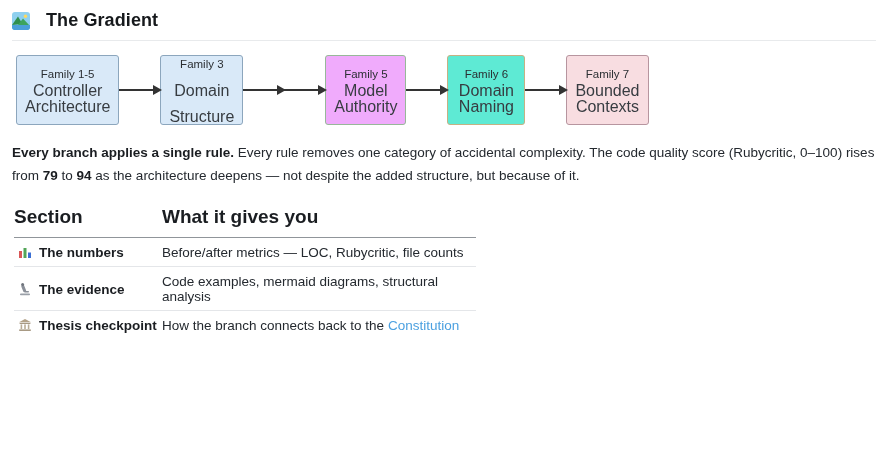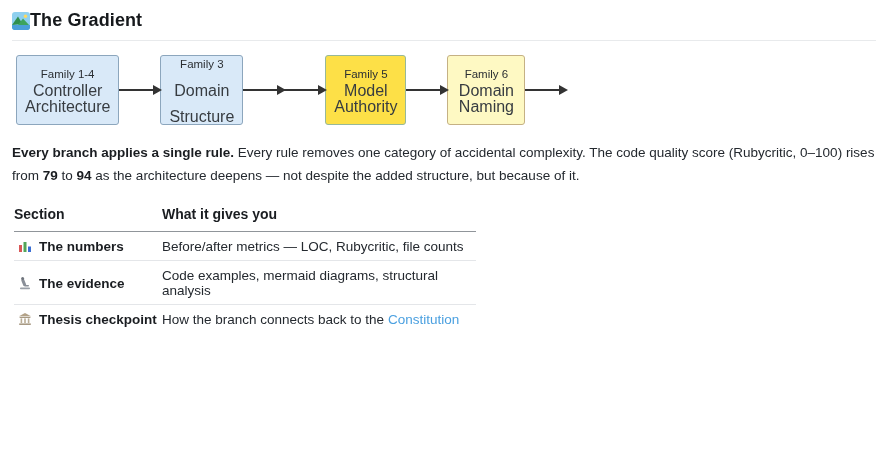--- a/index.html
+++ b/index.html
@@ -6,21 +6,21 @@
   html,body { margin:0; padding:0; background:#ffffff; }
   body {
     width:889px; height:472px; overflow:hidden;
     font-family:"Liberation Sans", sans-serif;
     color:#24292f;
     font-size:13.5px;
   }
   .page { padding:10px 13px 0 12px; }
 
   
-  .doc-header { display:flex; align-items:center; gap:0; }
+  .doc-header { display:flex; align-items:center; gap:16px; }
   .title-icon { width:18px; height:18px; flex:none; display:inline-block; }
   h1.page-title { margin:0; font-size:18px; font-weight:700; color:#16191c; letter-spacing:.1px; }
   hr.title-divider { margin:9px 0 0; border:none; border-top:1px solid #e8eaec; }
 
   
   p.para { margin:0; line-height:23px; }
   p.intro  { margin-top:21px; }
   p.rule   { margin-top:16px; }
   p.readme { margin-top:17px; }
   strong { color:#1a1d21; }
@@ -37,21 +37,21 @@
   .node-title { font-size:11.5px; color:#2b2f33; line-height:15px; }
   .node-line  { font-size:16px; color:#373c41; line-height:14px; }
   .arrow { flex:none; width:41px; height:2px; background:#333; position:relative; }
   .arrow::after {
     content:""; position:absolute; right:-2px; top:50%; transform:translateY(-50%);
     border-left:9px solid #333; border-top:5px solid transparent; border-bottom:5px solid transparent;
   }
 
   
   table.readme-table { margin:15px 0 0 2px; border-collapse:collapse; width:462px; table-layout:fixed; }
-  th { text-align:left; font-size:14px; font-weight:700; color:#1a1d21; padding:4px 0 9px; }
+  th { text-align:left; font-size:19px; font-weight:700; color:#1a1d21; padding:4px 0 9px; }
   thead tr { border-bottom:1.5px solid #90959a; }
   tbody tr { border-bottom:1px solid #e4e6e9; }
   tbody tr:last-child { border-bottom:none; }
   td { padding:7px 0 6px; font-size:13.5px; vertical-align:middle; }
   td.col-section { padding-left:4px; }
   .col-w1 { width:148px; }
   .cell-icon { display:inline-block; width:14px; height:14px; margin-right:7px; vertical-align:-2px; }
   td.col-desc { color:#24292f; }
 </style>
 </head>
@@ -69,44 +69,49 @@
         <path d="M0 13 h18 v3 a3 3 0 0 1 -2 2 h-14 a3 3 0 0 1 -2 -2 Z" fill="#4a9fd8"></path>
       </svg>
     </span>
     <h1 class="page-title">The Gradient</h1>
   </div>
   <hr class="title-divider">
 
 
   <div class="diagram" id="diagram">
       <div class="node" style="background: rgb(217, 233, 248); border-color: rgb(140, 166, 189);">
-        <div class="node-title">Family 1-4</div>
+        <div class="node-title">Family 1-5</div>
         <div class="node-line">Controller</div>
         <div class="node-line">Architecture</div>
       </div>
       <div class="arrow" style="background: rgb(51, 51, 51);"></div>
       <div class="node" style="background: rgb(217, 233, 248); border-color: rgb(140, 166, 189); gap: 12px;">
         <div class="node-title">Family 3</div>
         <div class="node-line">Domain</div>
         <div class="node-line">Structure</div>
       </div>
       <div class="arrow" style="background: rgb(51, 51, 51);"></div>
       <div class="arrow" style="background: rgb(51, 51, 51);"></div>
-      <div class="node" style="background: #fde047; border-color: rgb(151, 184, 153);">
+      <div class="node" style="background: #f0abfc; border-color: rgb(151, 184, 153);">
         <div class="node-title">Family 5</div>
         <div class="node-line">Model</div>
         <div class="node-line">Authority</div>
       </div>
       <div class="arrow" style="background: rgb(51, 51, 51);"></div>
-      <div class="node" style="background: #fef9c3; border-color: rgb(197, 177, 132);">
+      <div class="node" style="background: #5eead4; border-color: rgb(197, 177, 132);">
         <div class="node-title">Family 6</div>
         <div class="node-line">Domain</div>
         <div class="node-line">Naming</div>
       </div>
       <div class="arrow" style="background: rgb(51, 51, 51);"></div>
+      <div class="node" style="background: rgb(248, 221, 225); border-color: rgb(183, 149, 159);">
+        <div class="node-title">Family 7</div>
+        <div class="node-line">Bounded</div>
+        <div class="node-line">Contexts</div>
+      </div>
     </div>
 
   <p class="para rule"><strong>Every branch applies a single rule.</strong><span> Every rule removes one category of accidental complexity. The code quality score (Rubycritic, 0–100) rises from </span><strong>79</strong><span> to </span><strong>94</strong><span> as the architecture deepens — not despite the added structure, but because of it.</span></p>
 
 
   <table class="readme-table">
     <thead>
       <tr>
         <th class="col-w1">Section</th>
         <th>What it gives you</th>

